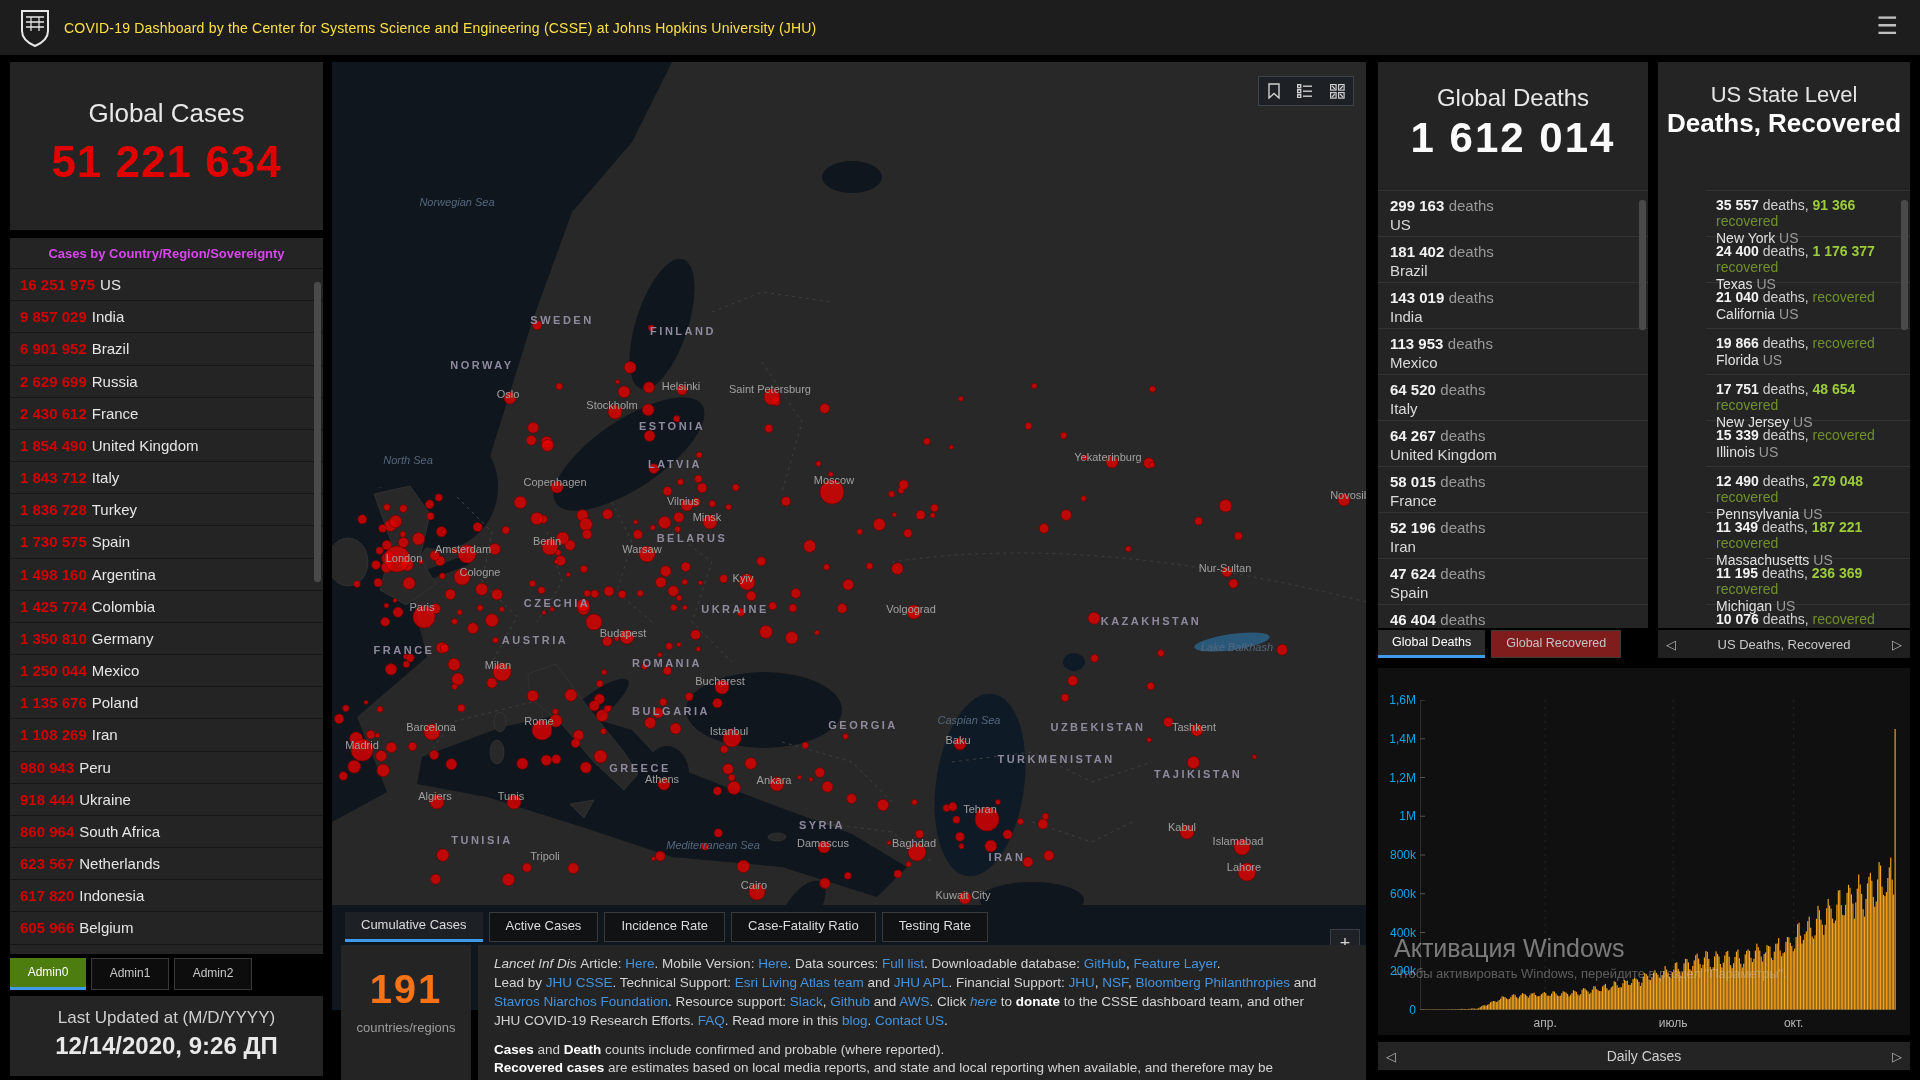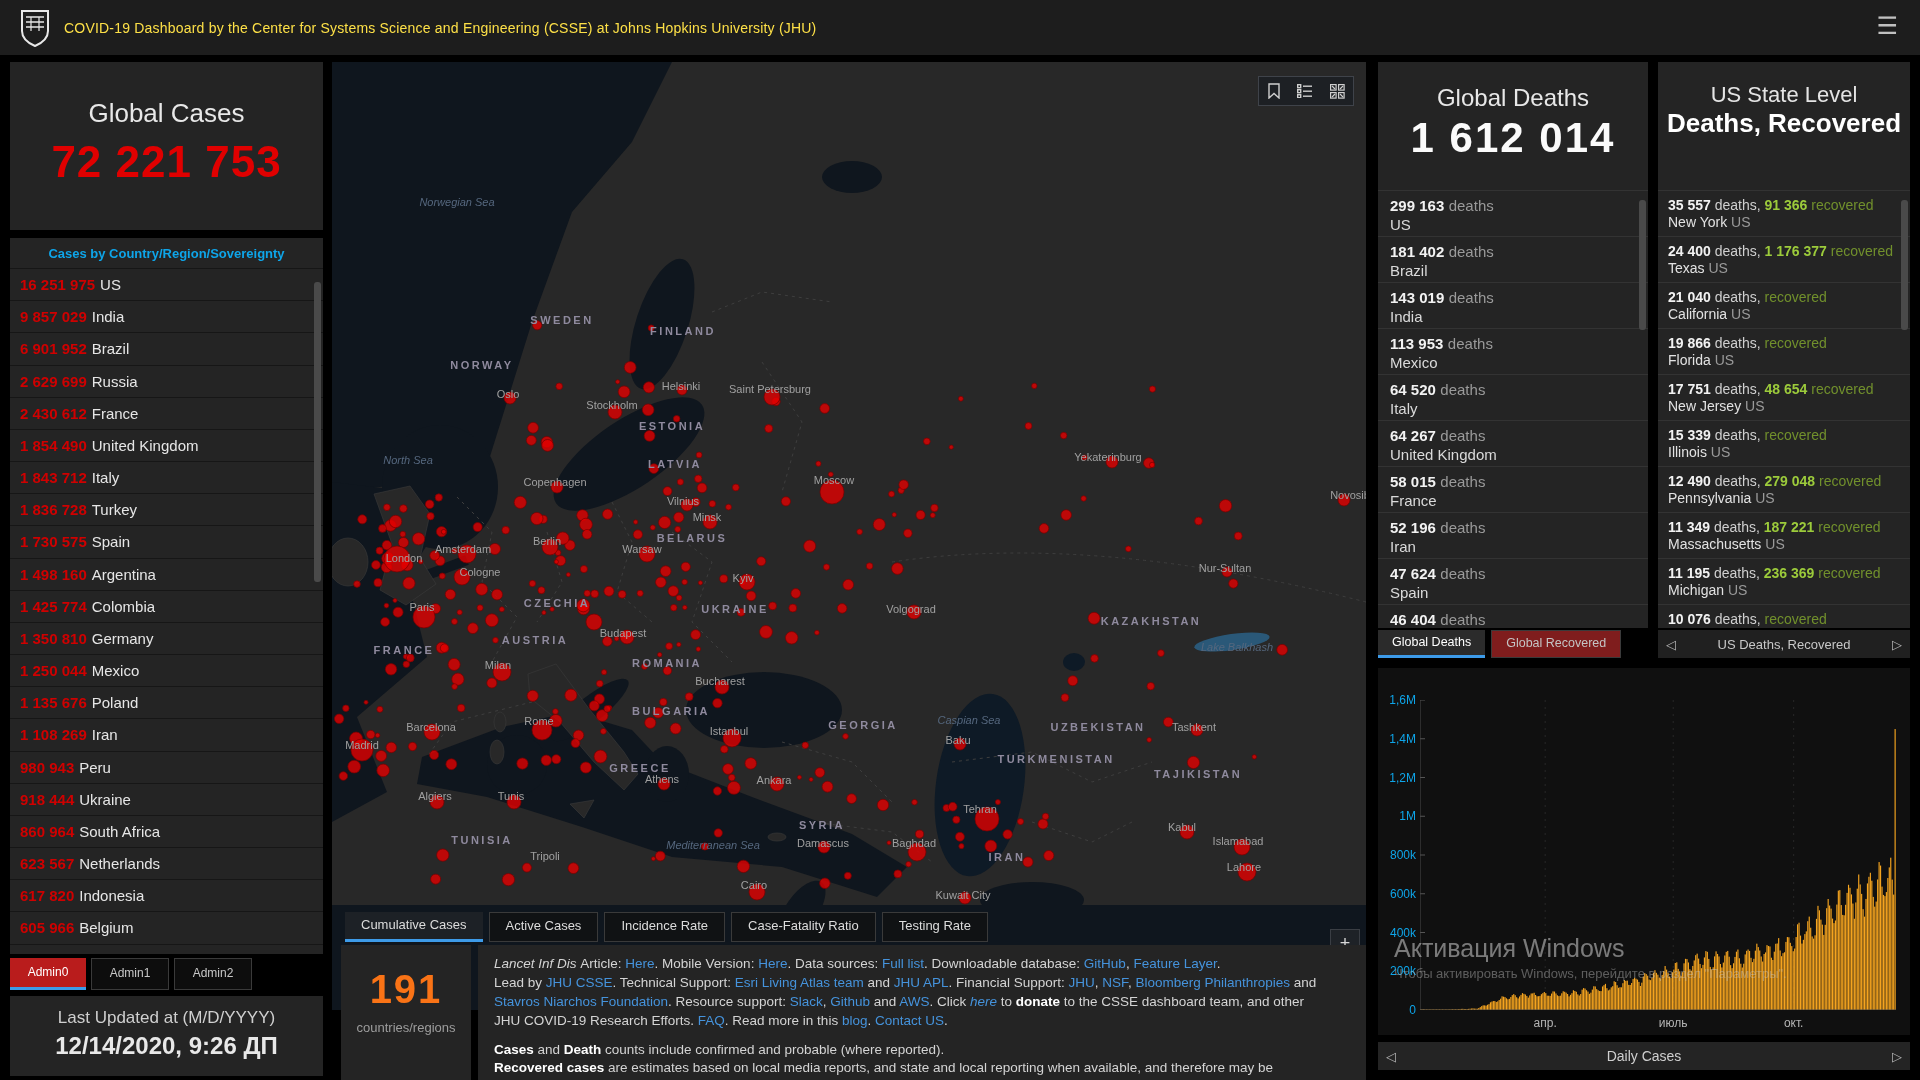--- a/index.html
+++ b/index.html
@@ -13,30 +13,30 @@
        display:flex;align-items:center;}
   #hdr .logo{margin:0 14px 0 20px;flex:0 0 auto;}
   #hdr .title{font-size:14px;color:#fde047;letter-spacing:.2px;}
   #hdr .burger{position:absolute;right:22px;top:12px;font-size:24px;color:#c0c0c0;cursor:pointer;}
 
   
   #gcases{left:10px;top:62px;width:313px;height:168px;text-align:center;}
   #gcases .lab{margin-top:36px;font-size:26px;color:#e8e8e8;}
   #gcases .val{margin-top:8px;font-size:44px;font-weight:bold;color:#e00000;letter-spacing:1px;}
   #clist{left:10px;top:238px;width:313px;height:716px;}
-  #clist .ltitle{height:30px;line-height:32px;text-align:center;font-size:13px;font-weight:bold;color:#0ea5e9;}
+  #clist .ltitle{height:30px;line-height:32px;text-align:center;font-size:13px;font-weight:bold;color:#d946ef;}
   .crow{height:31.18px;line-height:31px;padding-left:10px;border-top:1px solid #161616;
         white-space:nowrap;overflow:hidden;cursor:pointer;}
   .crow .num{color:#cf0000;font-weight:bold;font-size:15px;}
   .crow .cname{color:#e6e6e6;font-size:15px;margin-left:5px;}
   .sbar{position:absolute;width:7px;background:#4a4a4a;border-radius:3px;}
   #admtabs{left:10px;top:958px;width:313px;height:32px;display:flex;gap:5px;}
   .atab{flex:0 0 auto;width:76px;text-align:center;line-height:28px;font-size:12px;color:#c7c7c7;
         background:#0d0d0d;border:1px solid #3a3a3a;cursor:pointer;}
-  .atab.on{background:#b91c1c;border:none;border-bottom:3px solid #3d9be9;color:#fff;}
+  .atab.on{background:#4d7c0f;border:none;border-bottom:3px solid #3d9be9;color:#fff;}
   #lastupd{left:10px;top:996px;width:313px;height:80px;text-align:center;}
   #lastupd .l1{margin-top:12px;font-size:17px;color:#cfcfcf;}
   #lastupd .l2{margin-top:4px;font-size:24px;font-weight:bold;color:#e8e8e8;}
 
   
   #map{left:332px;top:62px;width:1034px;height:948px;background:#0f161e;overflow:hidden;}
   #maplabels{position:absolute;left:0;top:0;width:1034px;height:843px;pointer-events:none;}
   .ml{position:absolute;transform:translate(-50%,-50%);white-space:nowrap;}
   .ml.city{font-size:11px;color:#a0a0a0;}
   .ml.country{font-size:11px;color:#8f8a9e;letter-spacing:2.5px;font-weight:bold;}
@@ -78,21 +78,21 @@
   .drow .l2{font-size:15px;color:#dadada;margin-top:1px;}
   #gdtabs{left:1378px;top:630px;width:270px;height:28px;display:flex;gap:6px;}
   .gtab{padding:0 14px;line-height:25px;font-size:12.5px;color:#c4c4c4;background:#7f1d1d;
         border:1px solid #3a3a3a;cursor:pointer;white-space:nowrap;}
   .gtab.on{background:#2b2b2b;border:none;border-bottom:3px solid #3d9be9;color:#fff;}
 
   
   #uspanel{left:1658px;top:62px;width:252px;height:566px;}
   #uspanel .t1{margin-top:20px;text-align:center;font-size:22px;color:#e4e4e4;}
   #uspanel .t2{text-align:center;font-size:26px;font-weight:bold;color:#fff;}
-  #uslist{position:absolute;left:0;top:128px;right:0;bottom:0;overflow:hidden;}
+  #uslist{position:absolute;left:0;top:128px;right:0;bottom:0;overflow:hidden;padding-left:48px;}
   .urow{padding:6px 0 6px 10px;border-top:1px solid #333;height:33px;cursor:pointer;font-size:14px;}
   .urow .num{font-weight:bold;color:#f2f2f2;}
   .urow .unit{color:#cfcfcf;}
   .urow .rec{font-weight:bold;color:#9ccb3b;}
   .urow .olive{color:#71902c;}
   .urow .l2{margin-top:1px;color:#e2e2e2;}
   .urow .gray{color:#9a9a9a;}
   #uspager{left:1658px;top:630px;width:252px;height:28px;background:#202020;display:flex;
            align-items:center;justify-content:space-between;font-size:13px;color:#c8c8c8;cursor:pointer;}
   .chev{padding:0 8px;color:#b5b5b5;font-size:13px;}
@@ -117,21 +117,21 @@
       <path d="M2 2 H28 V22 C28 30 22 34 15 37 C8 34 2 30 2 22 Z" fill="none" stroke="#e8e8e8" stroke-width="2"></path>
       <path d="M6 8 H24 M6 13 H24 M6 18 H24" stroke="#e8e8e8" stroke-width="1.4"></path>
       <path d="M11 8 V22 M19 8 V22" stroke="#e8e8e8" stroke-width="1.2"></path>
     </svg>
     <div class="title">COVID-19 Dashboard by the Center for Systems Science and Engineering (CSSE) at Johns Hopkins University (JHU)</div>
     <div class="burger">☰</div>
   </div>
 
   <div id="gcases" class="panel">
     <div class="lab">Global Cases</div>
-    <div class="val">72 221 753</div>
+    <div class="val">51 221 634</div>
   </div>
 
   <div id="clist" class="panel">
     <div class="ltitle">Cases by Country/Region/Sovereignty</div>
     <div>
 
         <div class="crow">
           <span class="num">16 251 975</span><span class="cname">US</span>
         </div>
 

